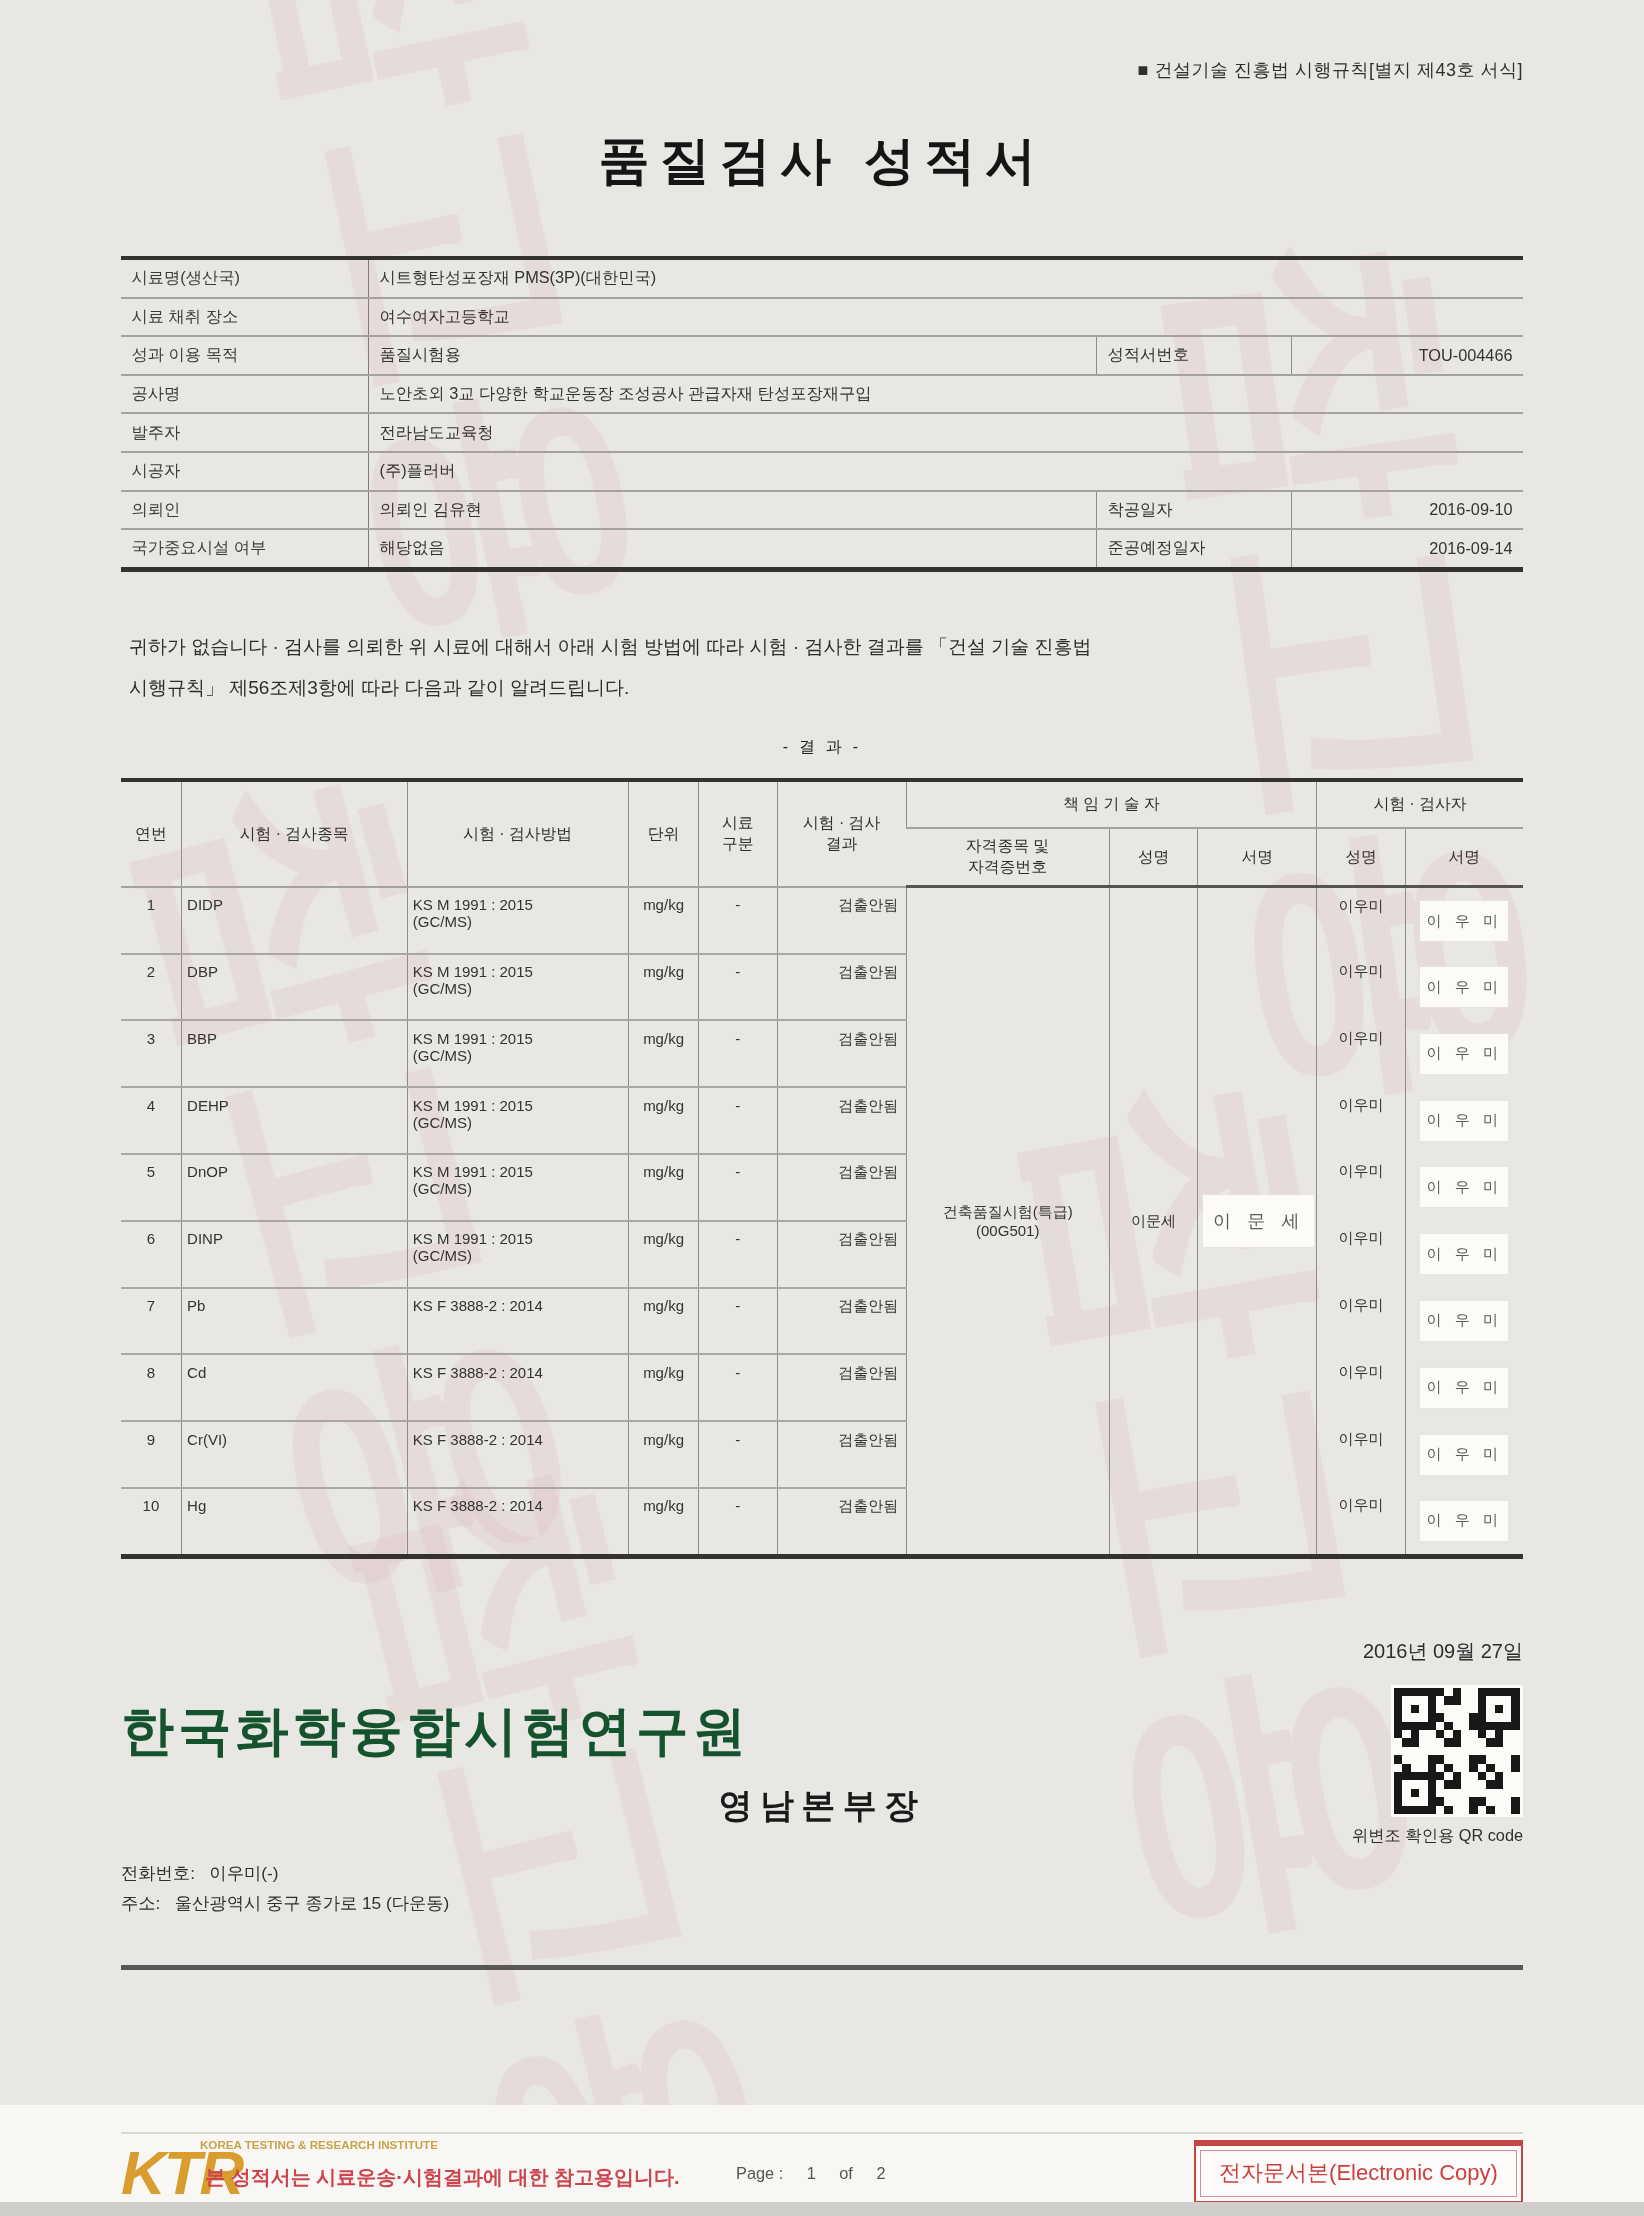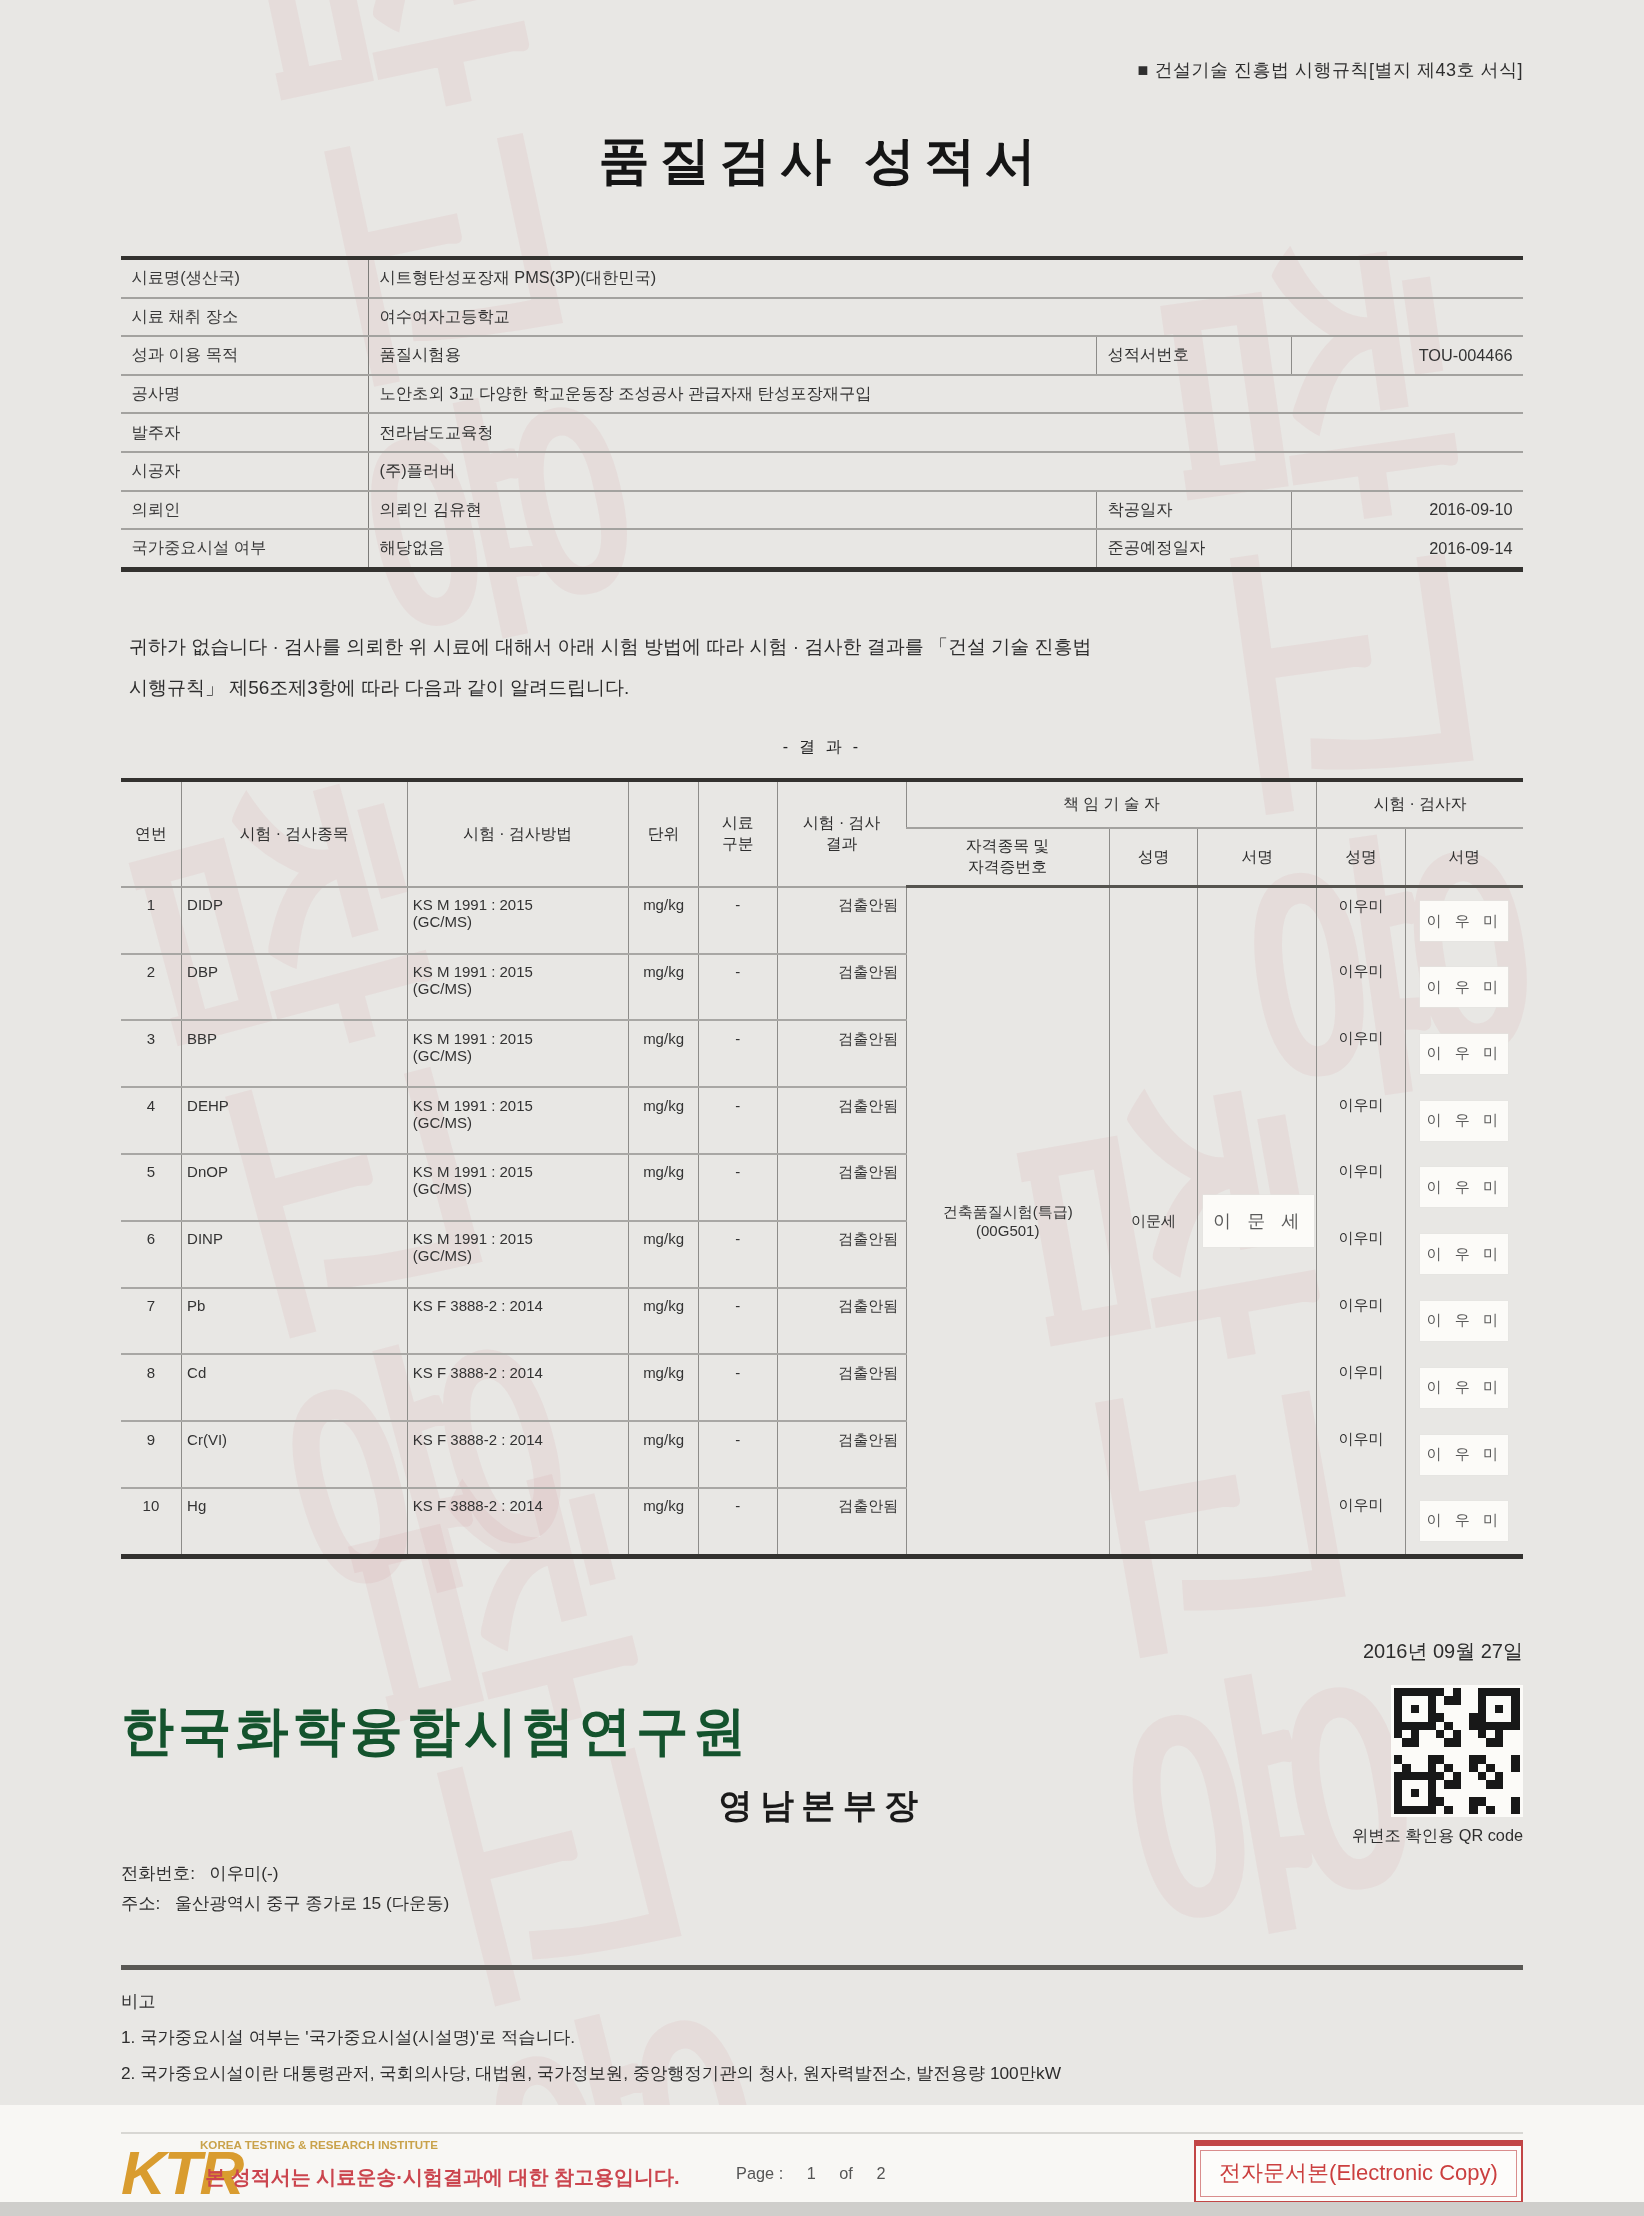--- a/index.html
+++ b/index.html
@@ -344,27 +344,20 @@
       </div>
       <div>
         <span>주소:</span>&nbsp;&nbsp;
         <span>울산광역시 중구 종가로 15 (다운동)</span>
       </div>
     </div>
   </div>
 
   <div class="divider"></div>
 
-  <div class="notes">
-    <div class="nt">비고</div>
-    <div id="notes-lines">
-        <div class="nt">1. 국가중요시설 여부는 '국가중요시설(시설명)'로 적습니다.</div>
-        <div class="nt">2. 국가중요시설이란 대통령관저, 국회의사당, 대법원, 국가정보원, 중앙행정기관의 청사, 원자력발전소, 발전용량 100만kW</div>
-      </div>
-  </div>
 
 </div>
 
 <div class="bottom-area">
   <div class="bottom-inner">
     <div class="foot-rule"></div>
     <div class="footer-row">
       <div class="ktr">
         <span class="sub">KOREA TESTING &amp; RESEARCH INSTITUTE</span>
         <span class="big">KTR</span>

